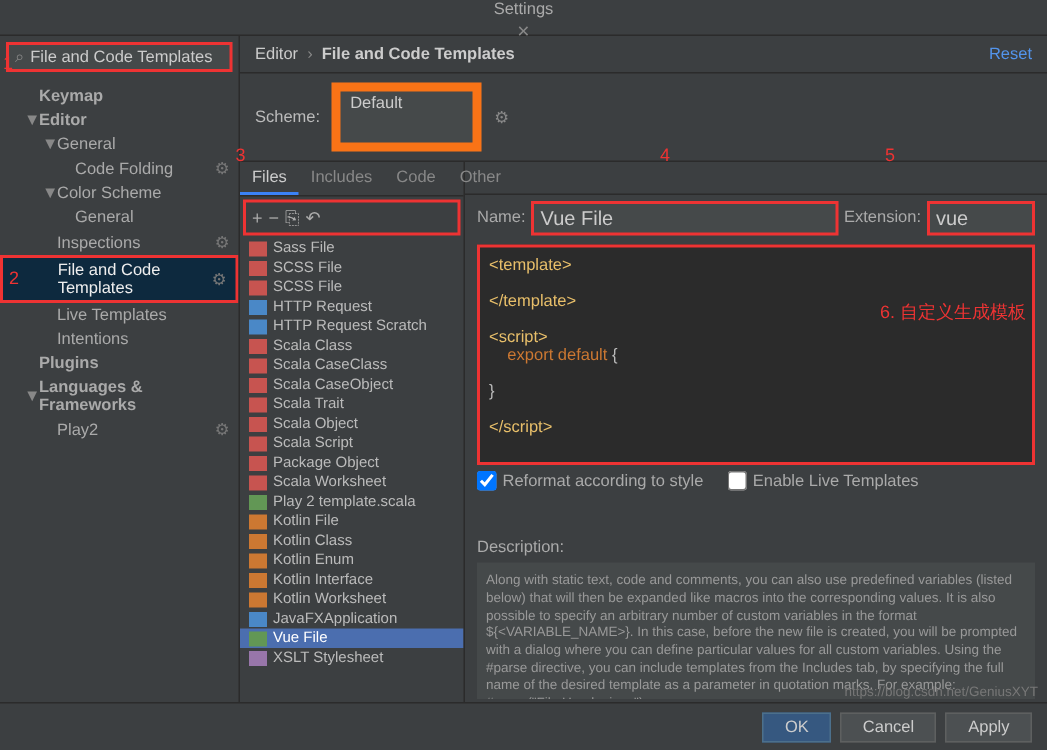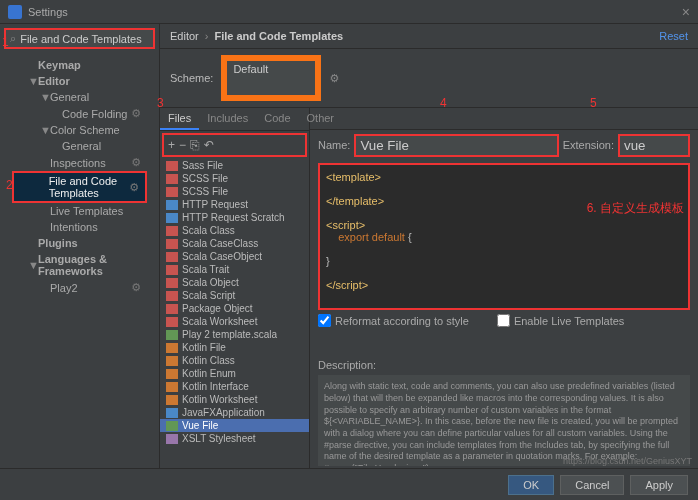--- a/index.html
+++ b/index.html
@@ -1,26 +1,26 @@
 <!DOCTYPE html>
 <html><head>
 <meta charset="utf-8">
 <style>
 * { margin: 0; padding: 0; box-sizing: border-box; font-family: "Segoe UI", Arial, sans-serif; }
 body { background: #3c3f41; color: #bbb; font-size: 11px; width: 698px; height: 500px; overflow: hidden; position: relative; }
-.titlebar { height: 24px; display: flex; align-items: center; padding: 0 8px; background: #3c3f41; border-bottom: 1px solid #2b2b2b; }
+.titlebar { height: 24px; display: flex; align-items: center; padding: 0 8px; background: #3c3f41; border-bottom: 1px solid #2b2b2b; flex-direction: column; }
 .title-icon { width: 14px; height: 14px; background: #3874d1; margin-right: 6px; border-radius: 2px; }
 .title-text { flex: 1; color: #aaa; }
 .close-x { color: #888; font-size: 14px; cursor: pointer; }
 .body { display: flex; height: 444px; }
 .sidebar { width: 160px; background: #3c3f41; border-right: 1px solid #2b2b2b; display: flex; flex-direction: column; }
 .search-box { margin: 4px; border: 2px solid #e33; padding: 2px 4px; display: flex; align-items: center; background: #45494a; }
 .search-icon { color: #888; margin-right: 4px; }
 .search-input { background: transparent; border: none; color: #ccc; font-size: 11px; flex: 1; outline: none; }
-.tree { flex: 1; overflow: auto; padding: 4px 12px; }
+.tree { flex: 1; overflow: auto; padding: 4px 0; }
 .tree-item { padding: 2px 6px 2px 16px; color: #aaa; cursor: pointer; display: flex; align-items: center; }
 .tree-item.bold { font-weight: bold; }
 .tree-item.selected { background: #0d293e; color: #eee; border: 2px solid #e33; }
 .tree-item.indent1 { padding-left: 28px; }
 .tree-item.indent2 { padding-left: 40px; }
 .caret { display: inline-block; width: 10px; color: #888; }
 .gear { float: right; color: #777; margin-left: auto; }
 .main { flex: 1; display: flex; flex-direction: column; background: #3c3f41; }
 .crumb-row { display: flex; align-items: center; padding: 6px 10px; border-bottom: 1px solid #2b2b2b; }
 .crumb { color: #ccc; }
@@ -49,21 +49,21 @@
 .tabs2 { padding-left: 2px; }
 .name-row { display: flex; align-items: center; padding: 4px 8px; gap: 4px; }
 .name-row label { color: #aaa; }
 .name-input { background: #45494a; border: 2px solid #e33; padding: 2px 4px; color: #ccc; outline: none; }
 .name-input.wide { flex: 1; }
 .name-input.narrow { width: 72px; }
 .editor { margin: 2px 8px; border: 2px solid #e33; background: #2b2b2b; padding: 6px; font-family: monospace; font-size: 11px; height: 150px; overflow: auto; position: relative; }
 .editor .tag { color: #e8bf6a; }
 .editor .kw { color: #cc7832; }
 .annot { position: absolute; color: #e33; font-size: 12px; margin-top: 33px; }
-.opts-row { display: flex; align-items: center; padding: 2px 8px; gap: 28px; }
+.opts-row { display: flex; align-items: center; padding: 2px 8px; gap: 16px; }
 .chk { display: flex; align-items: center; gap: 4px; color: #aaa; }
 .desc-label { padding: 2px 8px; color: #aaa; margin-top: 28px; }
 .desc-box { margin: 2px 8px; background: #45494a; padding: 6px; font-size: 9px; color: #999; height: 92px; overflow: hidden; line-height: 1.3; }
 .footer { height: 32px; display: flex; align-items: center; justify-content: flex-end; padding: 0 10px; gap: 6px; border-top: 1px solid #2b2b2b; background: #3c3f41; }
 .btn { padding: 3px 14px; background: #4c5052; border: 1px solid #5e6060; color: #ccc; cursor: pointer; font-size: 11px; }
 .btn.primary { background: #365880; border-color: #4c708c; }
 .watermark { position: absolute; right: 6px; bottom: 34px; color: #777; font-size: 9px; }
 .num-annot { position: absolute; color: #e33; font-size: 12px; z-index: 10; }
 </style>
 </head>

